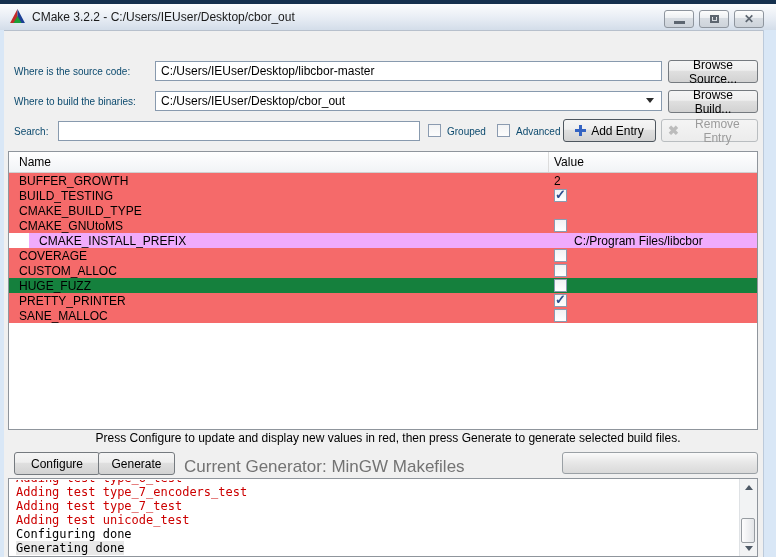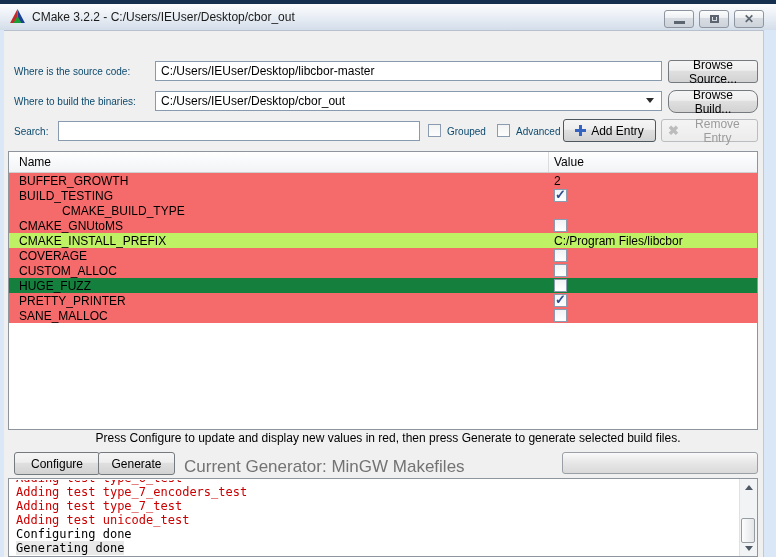--- a/index.html
+++ b/index.html
@@ -117,21 +117,21 @@
 
   <span class="label" style="left:14px;top:66px;">Where is the source code:</span>
   <input class="text-field" style="left: 155px; top: 61px; width: 507px;" value="C:/Users/IEUser/Desktop/libcbor-master">
   <button class="btn" style="left:668px;top:60px;width:90px;height:23px;">Browse Source...</button>
 
   <span class="label" style="left:14px;top:96px;">Where to build the binaries:</span>
   <div style="position:absolute;left:155px;top:91px;width:507px;height:20px;">
     <input class="text-field combo" style="left: 0px; top: 0px; width: 507px;" value="C:/Users/IEUser/Desktop/cbor_out">
     <span class="combo-arrow"></span>
   </div>
-  <button class="btn" style="left:668px;top:90px;width:90px;height:23px;border-radius:8px;">Browse Build...</button>
+  <button class="btn" style="left:668px;top:90px;width:90px;height:23px;">Browse Build...</button>
 
   <span class="label" style="left:14px;top:126px;">Search:</span>
   <input class="text-field" style="left: 58px; top: 121px; width: 362px;" value="">
   <span class="checkbox" style="left:428px;top:124px;"></span>
   <span class="label" style="left:447px;top:126px;">Grouped</span>
   <span class="checkbox" style="left:497px;top:124px;"></span>
   <span class="label" style="left:516px;top:126px;">Advanced</span>
 
   <button class="btn" style="left:563px;top:119px;width:93px;height:23px;border-color:#4e565e;">
     <svg width="11" height="11" viewBox="0 0 11 11">
@@ -153,31 +153,31 @@
         <div class="crow" style="background: rgb(245, 106, 106); align-items: flex-end;">
           <div class="cname">BUFFER_GROWTH</div>
           <div class="cval">2</div>
         </div>
         <div class="crow" style="background: rgb(245, 106, 106);">
           <div class="cname">BUILD_TESTING</div>
           <div class="cval">
             <span class="row-cb checked"></span>
           </div>
         </div>
-        <div class="crow" style="background: rgb(245, 106, 106); padding-left: 43px;">
+        <div class="crow" style="background: rgb(245, 106, 106);">
           <div class="cname">CMAKE_BUILD_TYPE</div>
           <div class="cval"></div>
         </div>
         <div class="crow" style="background: rgb(245, 106, 106);">
           <div class="cname">CMAKE_GNUtoMS</div>
           <div class="cval">
             <span class="row-cb"></span>
           </div>
         </div>
-        <div class="crow" style="background: #bef264;">
+        <div class="crow" style="background: #f0abfc; margin-left: 20px;">
           <div class="cname">CMAKE_INSTALL_PREFIX</div>
           <div class="cval">C:/Program Files/libcbor</div>
         </div>
         <div class="crow" style="background: rgb(245, 106, 106);">
           <div class="cname">COVERAGE</div>
           <div class="cval">
             <span class="row-cb"></span>
           </div>
         </div>
         <div class="crow" style="background: rgb(245, 106, 106);">

